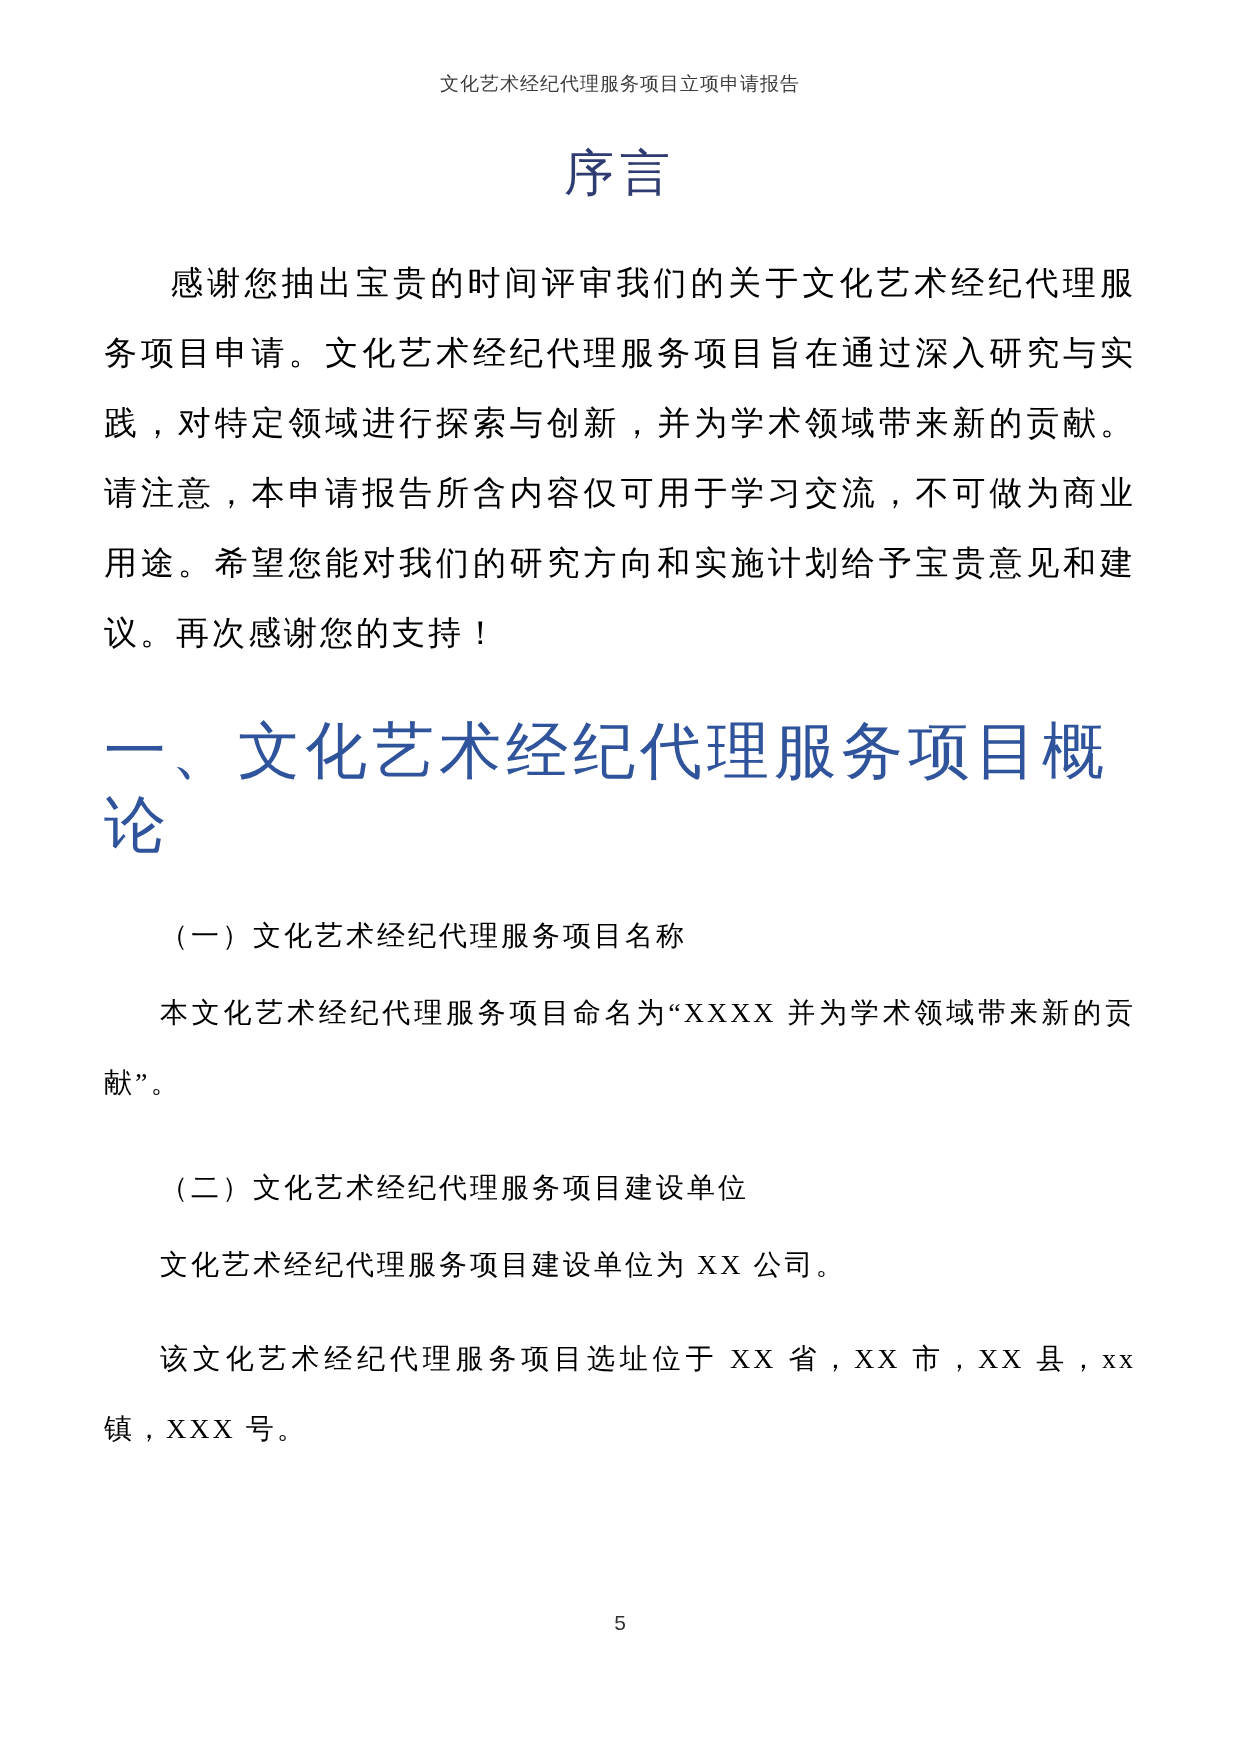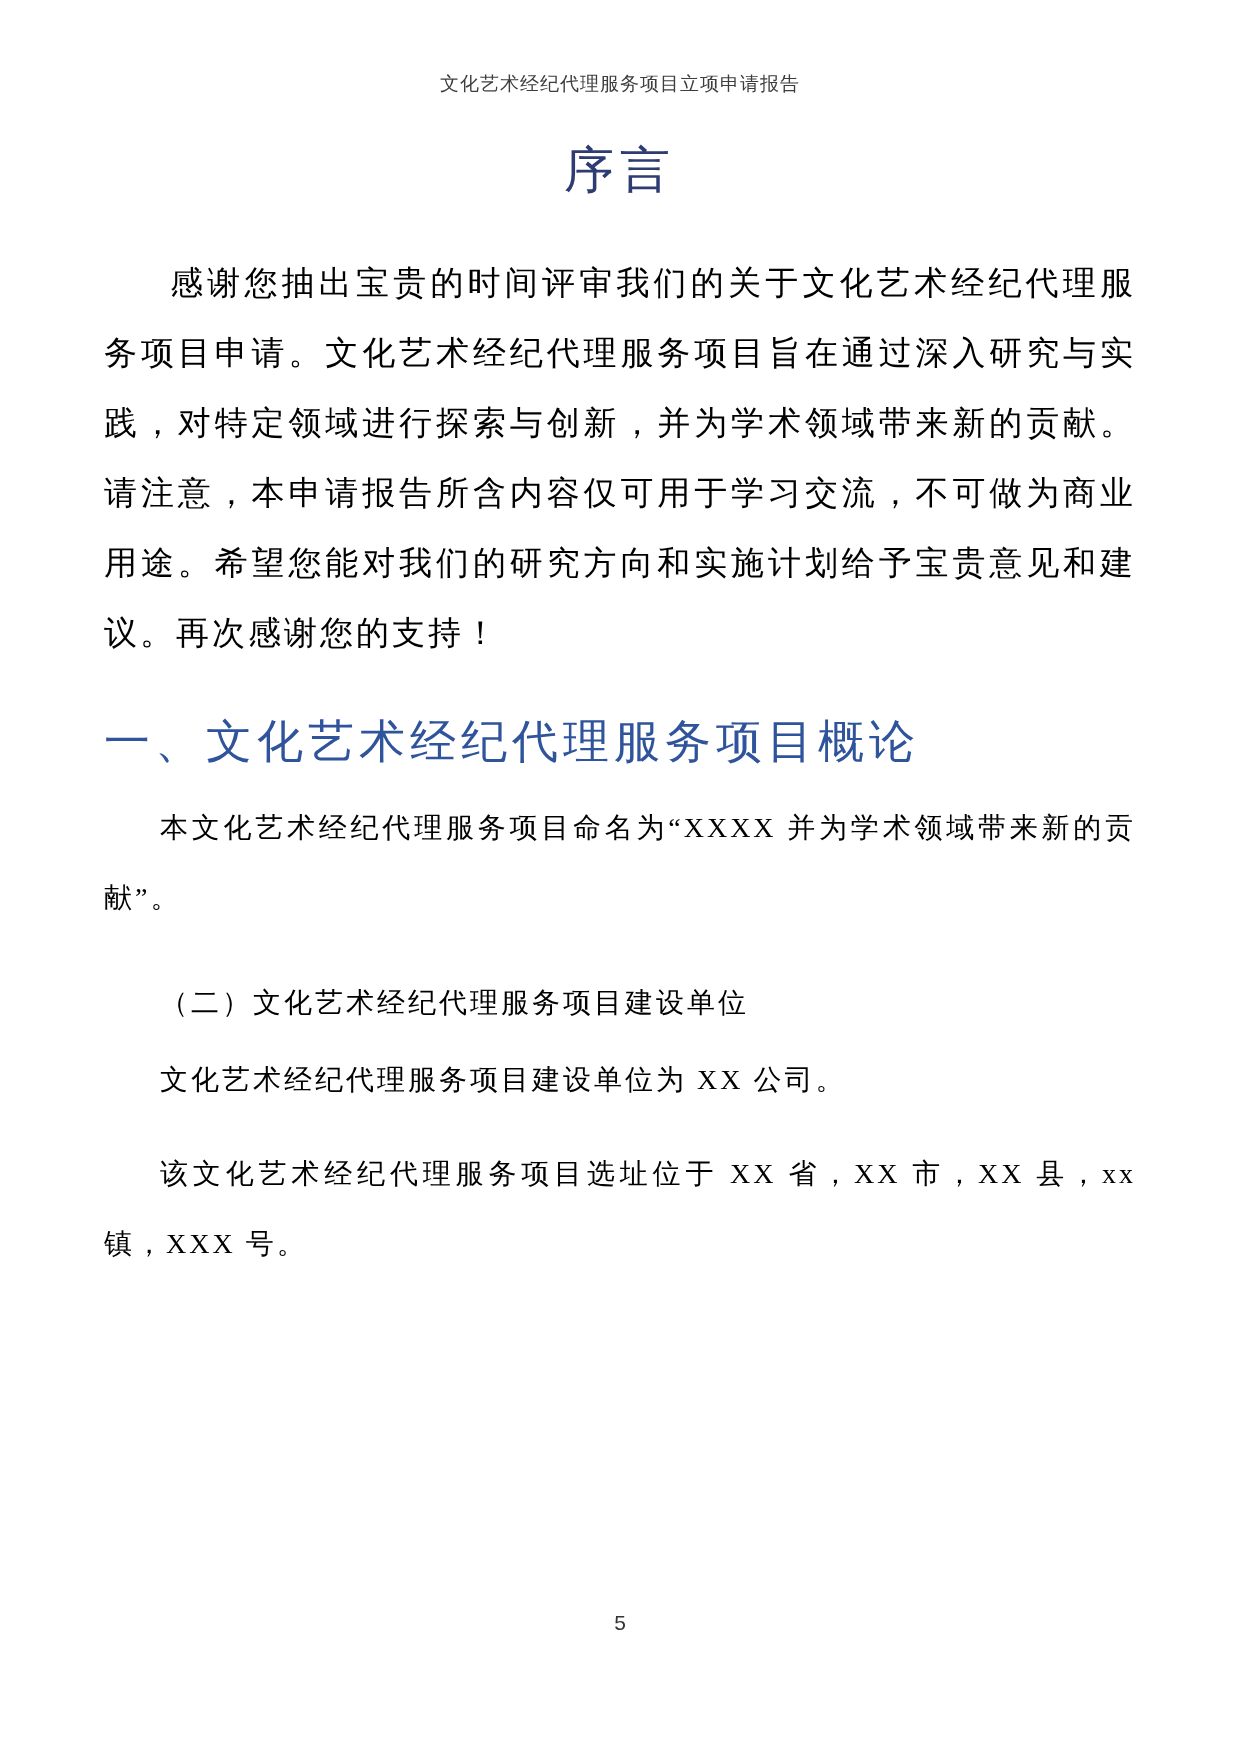--- a/index.html
+++ b/index.html
@@ -22,41 +22,41 @@
     padding-top: 72px;
     text-align: center;
     font-size: 19px;
     line-height: 24px;
     letter-spacing: 1px;
     color: #3d3d3d;
   }
   .doc-title {
     margin-top: 44px;
     text-align: center;
-    font-family: Liberation Mono, monospace;
+    font-family: Liberation Sans, sans-serif;
     font-weight: 400;
     font-size: 50px;
     line-height: 1.35;
     color: #2E3C72;
     letter-spacing: 6px;
   }
   .par {
     margin-top: 40px;
     font-size: 33px;
     line-height: 70px;
     letter-spacing: 3px;
     text-align: justify;
     text-indent: 2em;
     color: #000000;
   }
   .h-one {
     margin-top: 46px;
     font-family: "Liberation Sans", "DejaVu Sans", sans-serif;
     font-weight: 400;
-    font-size: 46px;
+    font-size: 62px;
     line-height: 1.2;
     letter-spacing: 5px;
     color: #30549B;
   }
   .h-two {
     margin-top: 36px;
     font-family: "Liberation Sans", "DejaVu Sans", sans-serif;
     font-weight: 400;
     font-size: 37px;
     line-height: 1.2;
@@ -101,20 +101,21 @@
 
   <div class="doc-header">文化艺术经纪代理服务项目立项申请报告</div>
 
   <div class="doc-title">序言</div>
 
   <div class="par">感谢您抽出宝贵的时间评审我们的关于文化艺术经纪代理服务项目申请。文化艺术经纪代理服务项目旨在通过深入研究与实践，对特定领域进行探索与创新，并为学术领域带来新的贡献。请注意，本申请报告所含内容仅可用于学习交流，不可做为商业用途。希望您能对我们的研究方向和实施计划给予宝贵意见和建议。再次感谢您的支持！</div>
 
   <div class="h-one">一、文化艺术经纪代理服务项目概论</div>
 
 
+  <div class="item-label first">（一）文化艺术经纪代理服务项目名称</div>
 
   <div class="item-body">本文化艺术经纪代理服务项目命名为“XXXX 并为学术领域带来新的贡献”。</div>
 
   <div class="item-label">（二）文化艺术经纪代理服务项目建设单位</div>
 
   <div class="item-body">文化艺术经纪代理服务项目建设单位为 XX 公司。</div>
 
 
   <div class="item-body">该文化艺术经纪代理服务项目选址位于 XX 省，XX 市，XX 县，xx 镇，XXX 号。</div>
 

